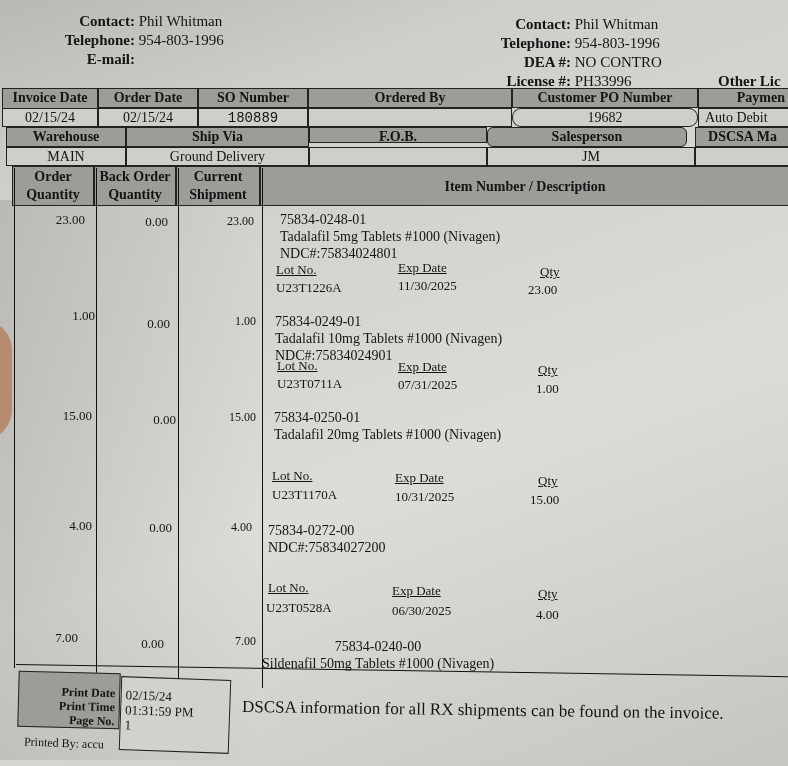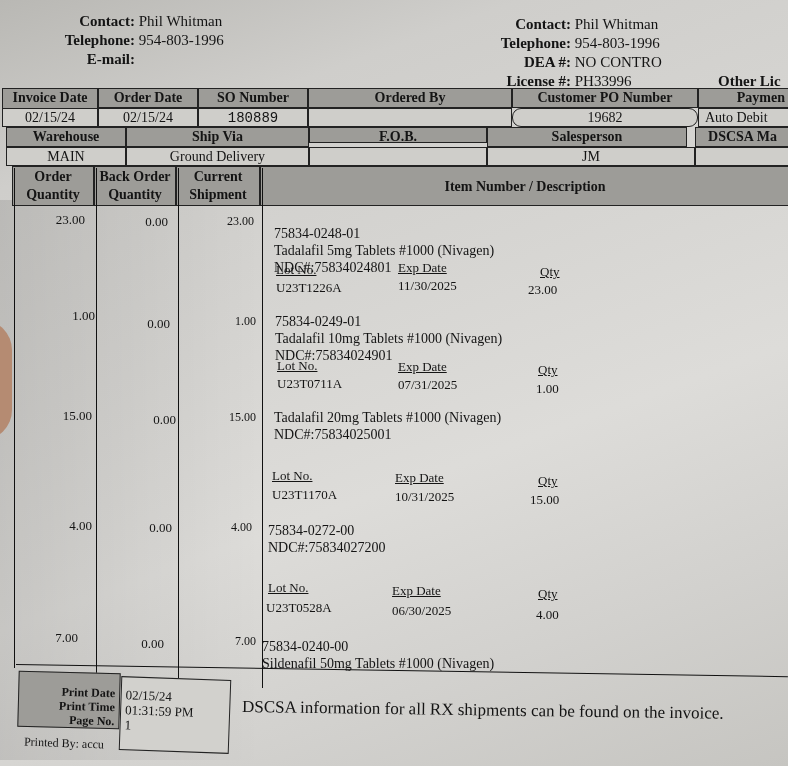--- a/index.html
+++ b/index.html
@@ -53,21 +53,21 @@
 <div class="cell val" style="left:2px;top:108px;width:96px;height:19px;">02/15/24</div>
 <div class="cell val" style="left:98px;top:108px;width:100px;height:19px;">02/15/24</div>
 <div class="cell val" style="left:198px;top:108px;width:110px;height:19px;font-family:Liberation Mono, monospace;">180889</div>
 <div class="cell val" style="left:308px;top:108px;width:204px;height:19px;"></div>
 <div class="cell val" style="left:512px;top:108px;width:186px;height:19px;border-radius:9px;">19682</div>
 <div class="cell val" style="left:698px;top:108px;width:92px;height:19px;text-align:left;padding-left:6px;">Auto Debit</div>
 
 <div class="cell head" style="left:6px;top:127px;width:120px;height:20px;">Warehouse</div>
 <div class="cell head" style="left:126px;top:127px;width:183px;height:20px;">Ship Via</div>
 <div class="cell head" style="left:309px;top:127px;width:178px;height:16px;">F.O.B.</div>
-<div class="cell head" style="left:487px;top:127px;width:200px;height:20px;">Salesperson</div>
+<div class="cell head" style="left:487px;top:127px;width:200px;height:20px;border-radius:6px;">Salesperson</div>
 <div class="cell head" style="left:695px;top:127px;width:95px;height:20px;">DSCSA Ma</div>
 
 <div class="cell val" style="left:6px;top:147px;width:120px;height:19px;">MAIN</div>
 <div class="cell val" style="left:126px;top:147px;width:183px;height:19px;">Ground Delivery</div>
 <div class="cell val" style="left:309px;top:147px;width:178px;height:19px;"></div>
 <div class="cell val" style="left:487px;top:147px;width:208px;height:19px;">JM</div>
 <div class="cell val" style="left:695px;top:147px;width:95px;height:19px;"></div>
 
 <div class="cell head" style="left:12px;top:166px;width:82px;height:40px;padding-top:1px;">Order Quantity</div>
 <div class="cell head" style="left:94px;top:166px;width:82px;height:40px;padding-top:1px;">Back Order Quantity</div>
@@ -75,21 +75,21 @@
 <div class="cell head" style="left:260px;top:166px;width:530px;height:40px;line-height:40px;">Item Number / Description</div>
 
 <div class="col" style="left:14px;height:500px;"></div>
 <div class="col" style="left:96px;height:510px;"></div>
 <div class="col" style="left:178px;height:510px;"></div>
 <div class="col" style="left:262px;height:520px;"></div>
 
 <div class="num" style="left:20px;top:212px;width:65px;">23.00</div>
 <div class="num" style="left:100px;top:214px;width:68px;">0.00</div>
 <div class="num" style="left:180px;top:214px;width:74px;font-size:12px;">23.00</div>
-<div class="item" style="left:274px;top:211px;margin-top:14px;">
+<div class="item" style="left:280px;top:211px;">
   <div class="line">75834-0248-01</div>
   <div class="line">Tadalafil 5mg Tablets #1000 (Nivagen)</div>
   <div class="line">NDC#:75834024801</div>
 </div>
 <div class="sub u" style="left:276px;top:262px;">Lot No.</div>
 <div class="sub u" style="left:398px;top:260px;">Exp Date</div>
 <div class="sub u" style="left:540px;top:264px;">Qty</div>
 <div class="sub" style="left:276px;top:280px;">U23T1226A</div>
 <div class="sub" style="left:398px;top:278px;">11/30/2025</div>
 <div class="sub" style="left:528px;top:282px;">23.00</div>
@@ -106,22 +106,22 @@
 <div class="sub u" style="left:398px;top:359px;">Exp Date</div>
 <div class="sub u" style="left:538px;top:362px;">Qty</div>
 <div class="sub" style="left:277px;top:376px;">U23T0711A</div>
 <div class="sub" style="left:398px;top:377px;">07/31/2025</div>
 <div class="sub" style="left:536px;top:381px;">1.00</div>
 
 <div class="num" style="left:20px;top:408px;width:72px;">15.00</div>
 <div class="num" style="left:100px;top:412px;width:76px;">0.00</div>
 <div class="num" style="left:180px;top:410px;width:76px;font-size:12px;">15.00</div>
 <div class="item" style="left:274px;top:409px;">
+  <div class="line">75834-0250-01</div>
   <div class="line">Tadalafil 20mg Tablets #1000 (Nivagen)</div>
-  <div class="line">NDC#:75834025001</div>
 </div>
 <div class="sub u" style="left:272px;top:468px;">Lot No.</div>
 <div class="sub u" style="left:395px;top:470px;">Exp Date</div>
 <div class="sub u" style="left:538px;top:473px;">Qty</div>
 <div class="sub" style="left:272px;top:487px;">U23T1170A</div>
 <div class="sub" style="left:395px;top:489px;">10/31/2025</div>
 <div class="sub" style="left:530px;top:492px;">15.00</div>
 
 <div class="num" style="left:20px;top:518px;width:72px;">4.00</div>
 <div class="num" style="left:100px;top:520px;width:72px;">0.00</div>
@@ -133,21 +133,21 @@
 <div class="sub u" style="left:268px;top:580px;">Lot No.</div>
 <div class="sub u" style="left:392px;top:583px;">Exp Date</div>
 <div class="sub u" style="left:538px;top:586px;">Qty</div>
 <div class="sub" style="left:266px;top:600px;">U23T0528A</div>
 <div class="sub" style="left:392px;top:603px;">06/30/2025</div>
 <div class="sub" style="left:536px;top:607px;">4.00</div>
 
 <div class="num" style="left:20px;top:630px;width:58px;">7.00</div>
 <div class="num" style="left:100px;top:636px;width:64px;">0.00</div>
 <div class="num" style="left:180px;top:634px;width:76px;font-size:12px;">7.00</div>
-<div class="item" style="left:262px;top:638px;">
+<div class="item" style="left:262px;top:638px;text-align:center;">
   <div class="line">75834-0240-00</div>
   <div class="line">Sildenafil 50mg Tablets #1000 (Nivagen)</div>
 </div>
 
 <div style="position:absolute;left:16px;top:664px;width:772px;border-top:1.8px solid #111;transform:rotate(0.9deg);transform-origin:left;"></div>
 
 <div class="cell head" style="left:18px;top:672px;width:102px;height:56px;text-align:right;padding-right:4px;font-size:12px;line-height:14px;padding-top:12px;transform:rotate(1.5deg);">
   <div>Print Date</div>
   <div>Print Time</div>
   <div>Page No.</div>

